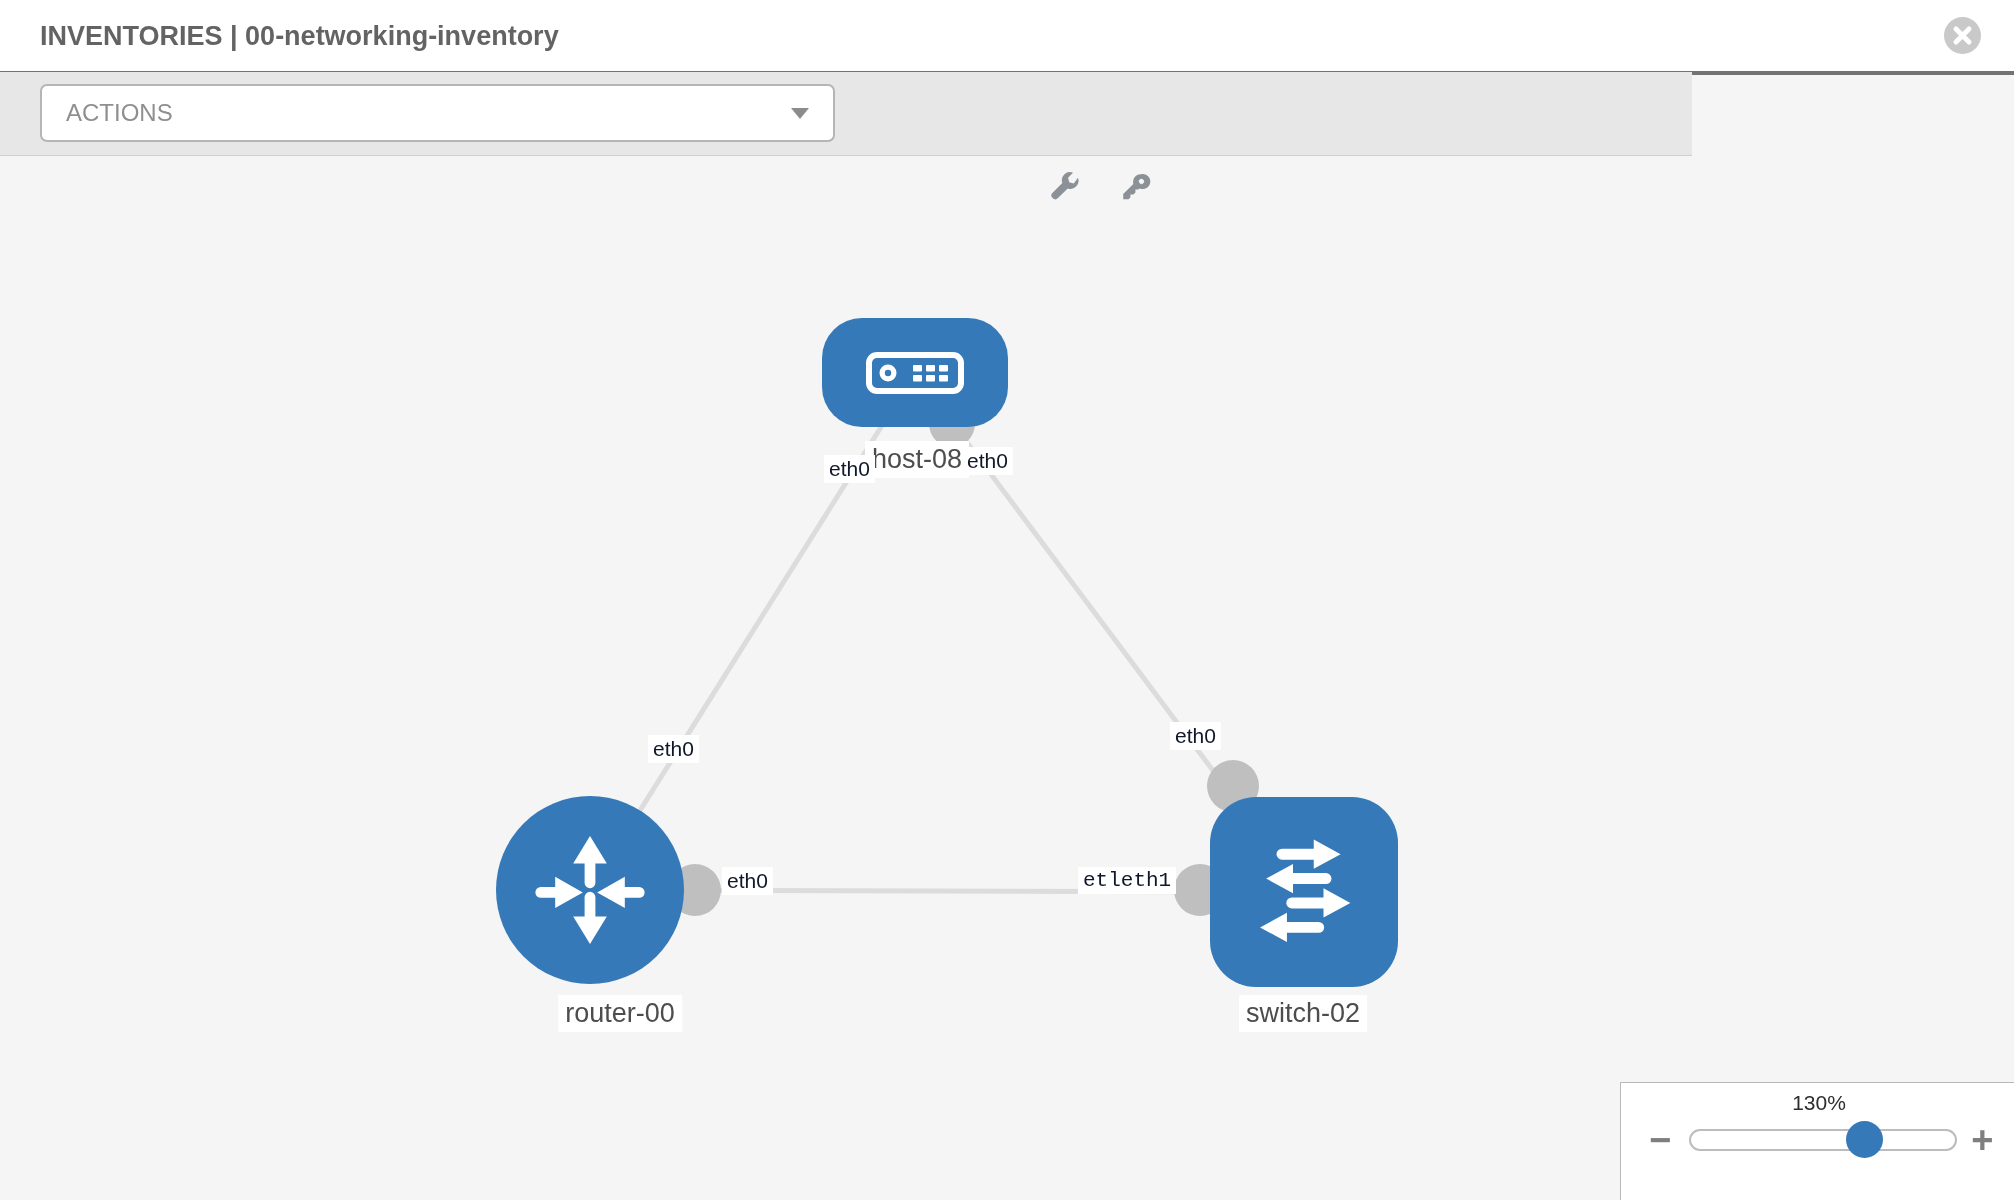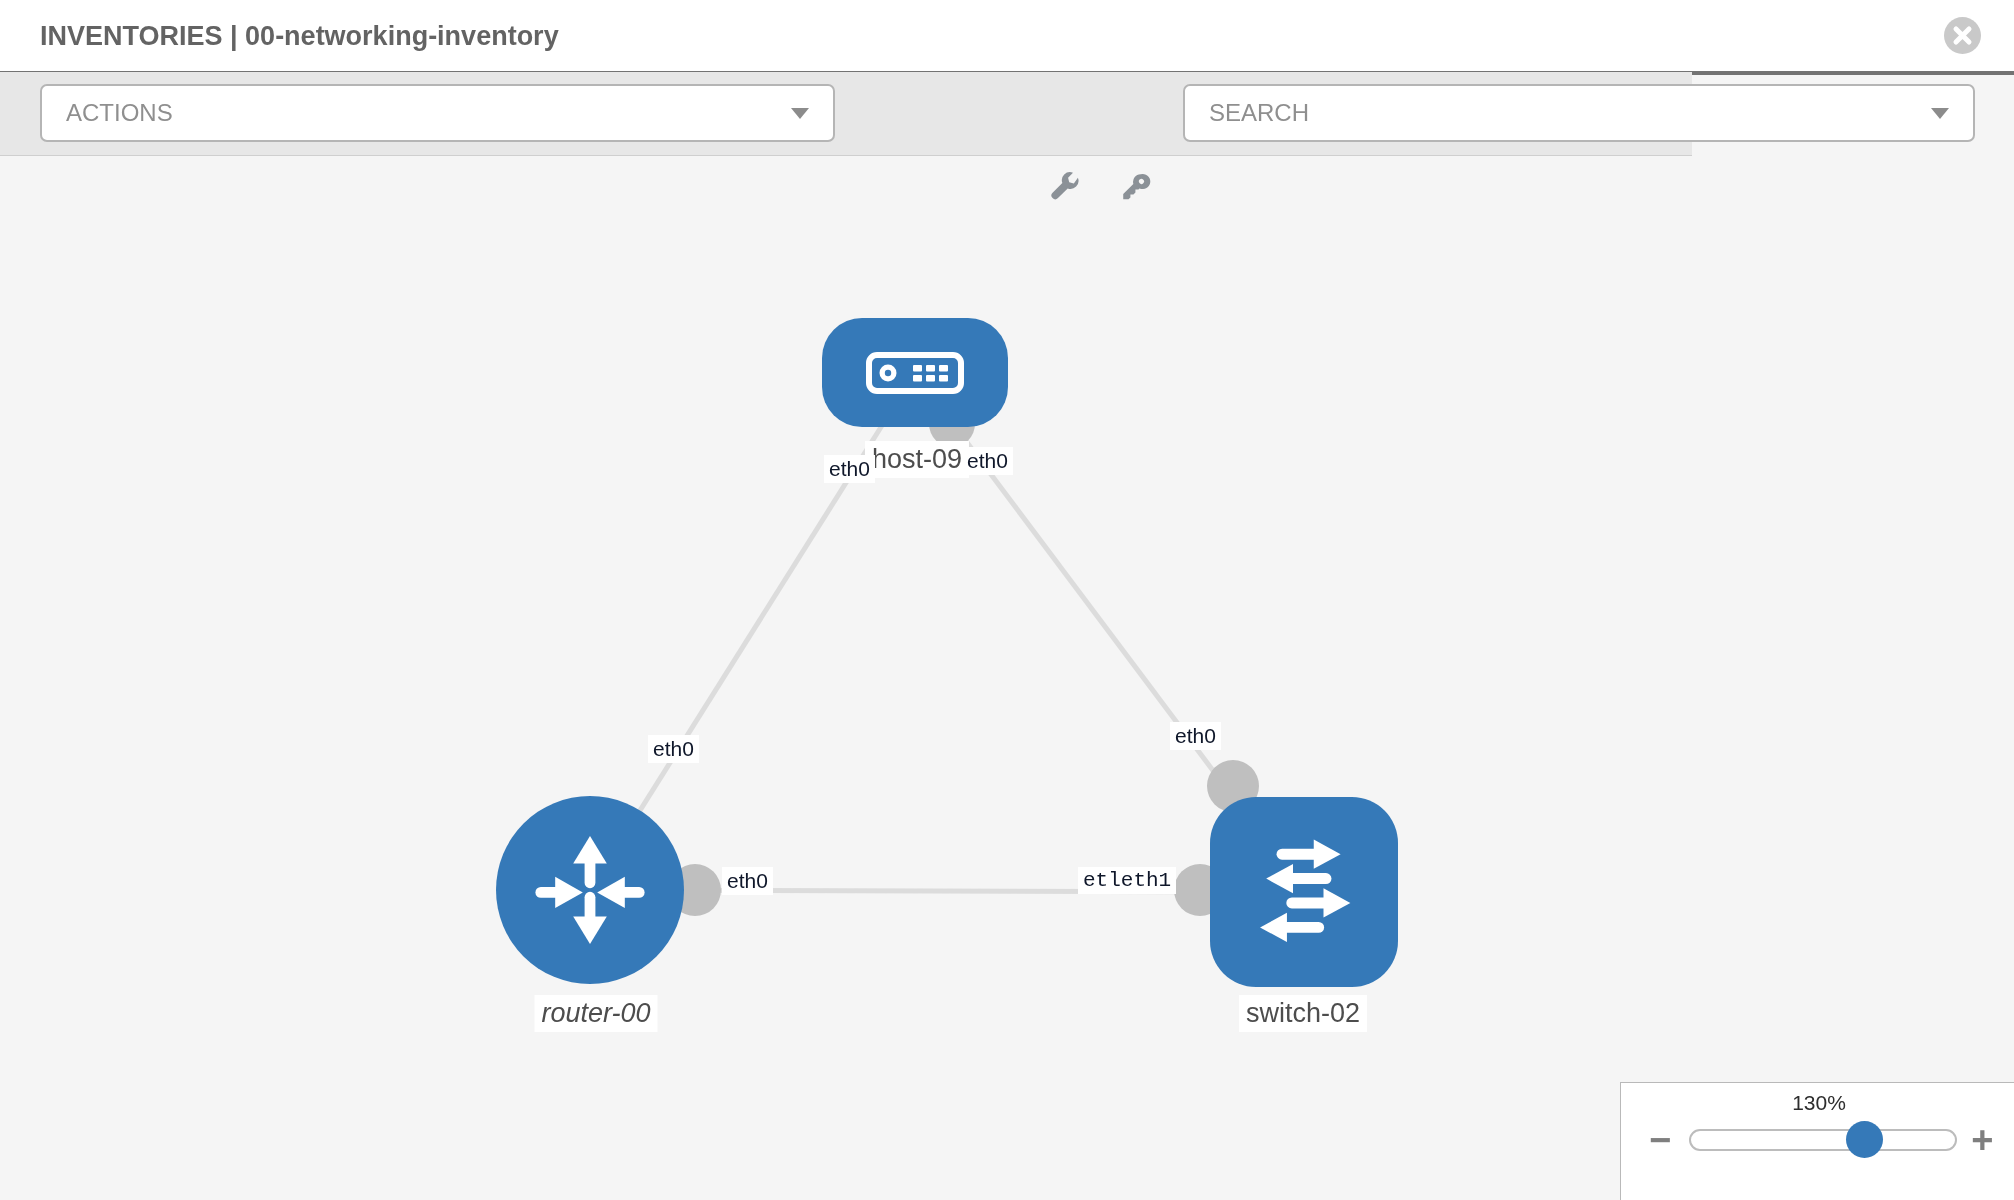--- a/index.html
+++ b/index.html
@@ -49,21 +49,21 @@
   .net-svg{position:absolute;left:0;top:0;z-index:1;pointer-events:none;}
   .node{position:absolute;z-index:3;display:flex;align-items:center;justify-content:center;cursor:pointer;}
   .node-host{left:822px;top:318px;width:186px;height:109px;background:#3579b8;border-radius:40px;}
   .node-router{left:496px;top:796px;width:188px;height:188px;background:#3579b8;border-radius:50%;}
   .node-switch{left:1210px;top:797px;width:188px;height:190px;background:#3579b8;border-radius:46px;}
   .node-label{
     position:absolute;z-index:4;transform:translateX(-50%);
     background:#ffffff;color:#4d4d4d;font-size:27px;padding:3px 7px;white-space:nowrap;
   }
   .lbl-host{left:917px;top:441px;}
-  .lbl-router{left:596px;top:995px;font-style:italic;}
+  .lbl-router{left:620px;top:995px;}
   .lbl-switch{left:1303px;top:995px;}
   .port-label{
     position:absolute;z-index:4;background:#ffffff;color:#0f172a;
     font-size:21px;padding:2px 5px;white-space:nowrap;
   }
   .pl-host-left{left:824px;top:455px;}
   .pl-host-right{left:962px;top:447px;}
   .pl-router-top{left:648px;top:735px;}
   .pl-switch-top{left:1170px;top:722px;}
   .pl-router-right{left:722px;top:867px;}
@@ -158,21 +158,21 @@
     </g>
     <g fill="#ffffff">
       <polygon points="80,19 58,7 58,31"></polygon>
       <polygon points="19,39 41,27 41,51"></polygon>
       <polygon points="88,59 66,47 66,71"></polygon>
       <polygon points="14,79 36,67 36,91"></polygon>
     </g>
   </svg>
 </div>
 
-<div class="node-label lbl-host">host-09</div>
+<div class="node-label lbl-host">host-08</div>
 <div class="node-label lbl-router">router-00</div>
 <div class="node-label lbl-switch">switch-02</div>
 
 <div class="port-label pl-host-left">eth0</div>
 <div class="port-label pl-host-right">eth0</div>
 <div class="port-label pl-router-top">eth0</div>
 <div class="port-label pl-switch-top">eth0</div>
 <div class="port-label pl-router-right">eth0</div>
 <div class="port-label pl-switch-left">etleth1</div>
 
@@ -196,24 +196,20 @@
     <svg width="34" height="34" viewBox="0 0 36 36">
       <path fill="#8b9197" d="M30.6 7.1a8.6 8.6 0 0 1-1.9 9.3 8.6 8.6 0 0 1-8.9 2L9.5 28.7a4 4 0 0 1-5.7-5.7L14.1 12.7a8.6 8.6 0 0 1 2-8.9 8.6 8.6 0 0 1 9.3-1.9l-5.2 5.2 1.2 4.9 4.9 1.2z"></path>
     </svg>
   </div>
   <div class="tool-icon-btn key-btn">
     <svg width="34" height="34" viewBox="0 0 36 36">
       <path fill="#8b9197" d="M25 3.5a8 8 0 0 0-7.7 10.2L6.6 24.4V30h5.6l2-2v-3.2h3.2l2.1-2.1v-3.2h3.2l1.1-1.1A8 8 0 1 0 25 3.5zm2.6 5.4a2.7 2.7 0 1 1-3.8 3.8 2.7 2.7 0 0 1 3.8-3.8z"></path>
     </svg>
   </div>
 
-  <div class="select-box search-box">
-    <span class="select-label">SEARCH</span>
-    <span class="caret"></span>
-  </div>
 </div>
 
 <div class="zoom-panel">
   <div class="zoom-level">130%</div>
   <div class="zoom-row">
     <span class="zoom-minus">−</span>
     <div class="zoom-track">
       <div class="zoom-thumb"></div>
     </div>
     <span class="zoom-plus">+</span>

